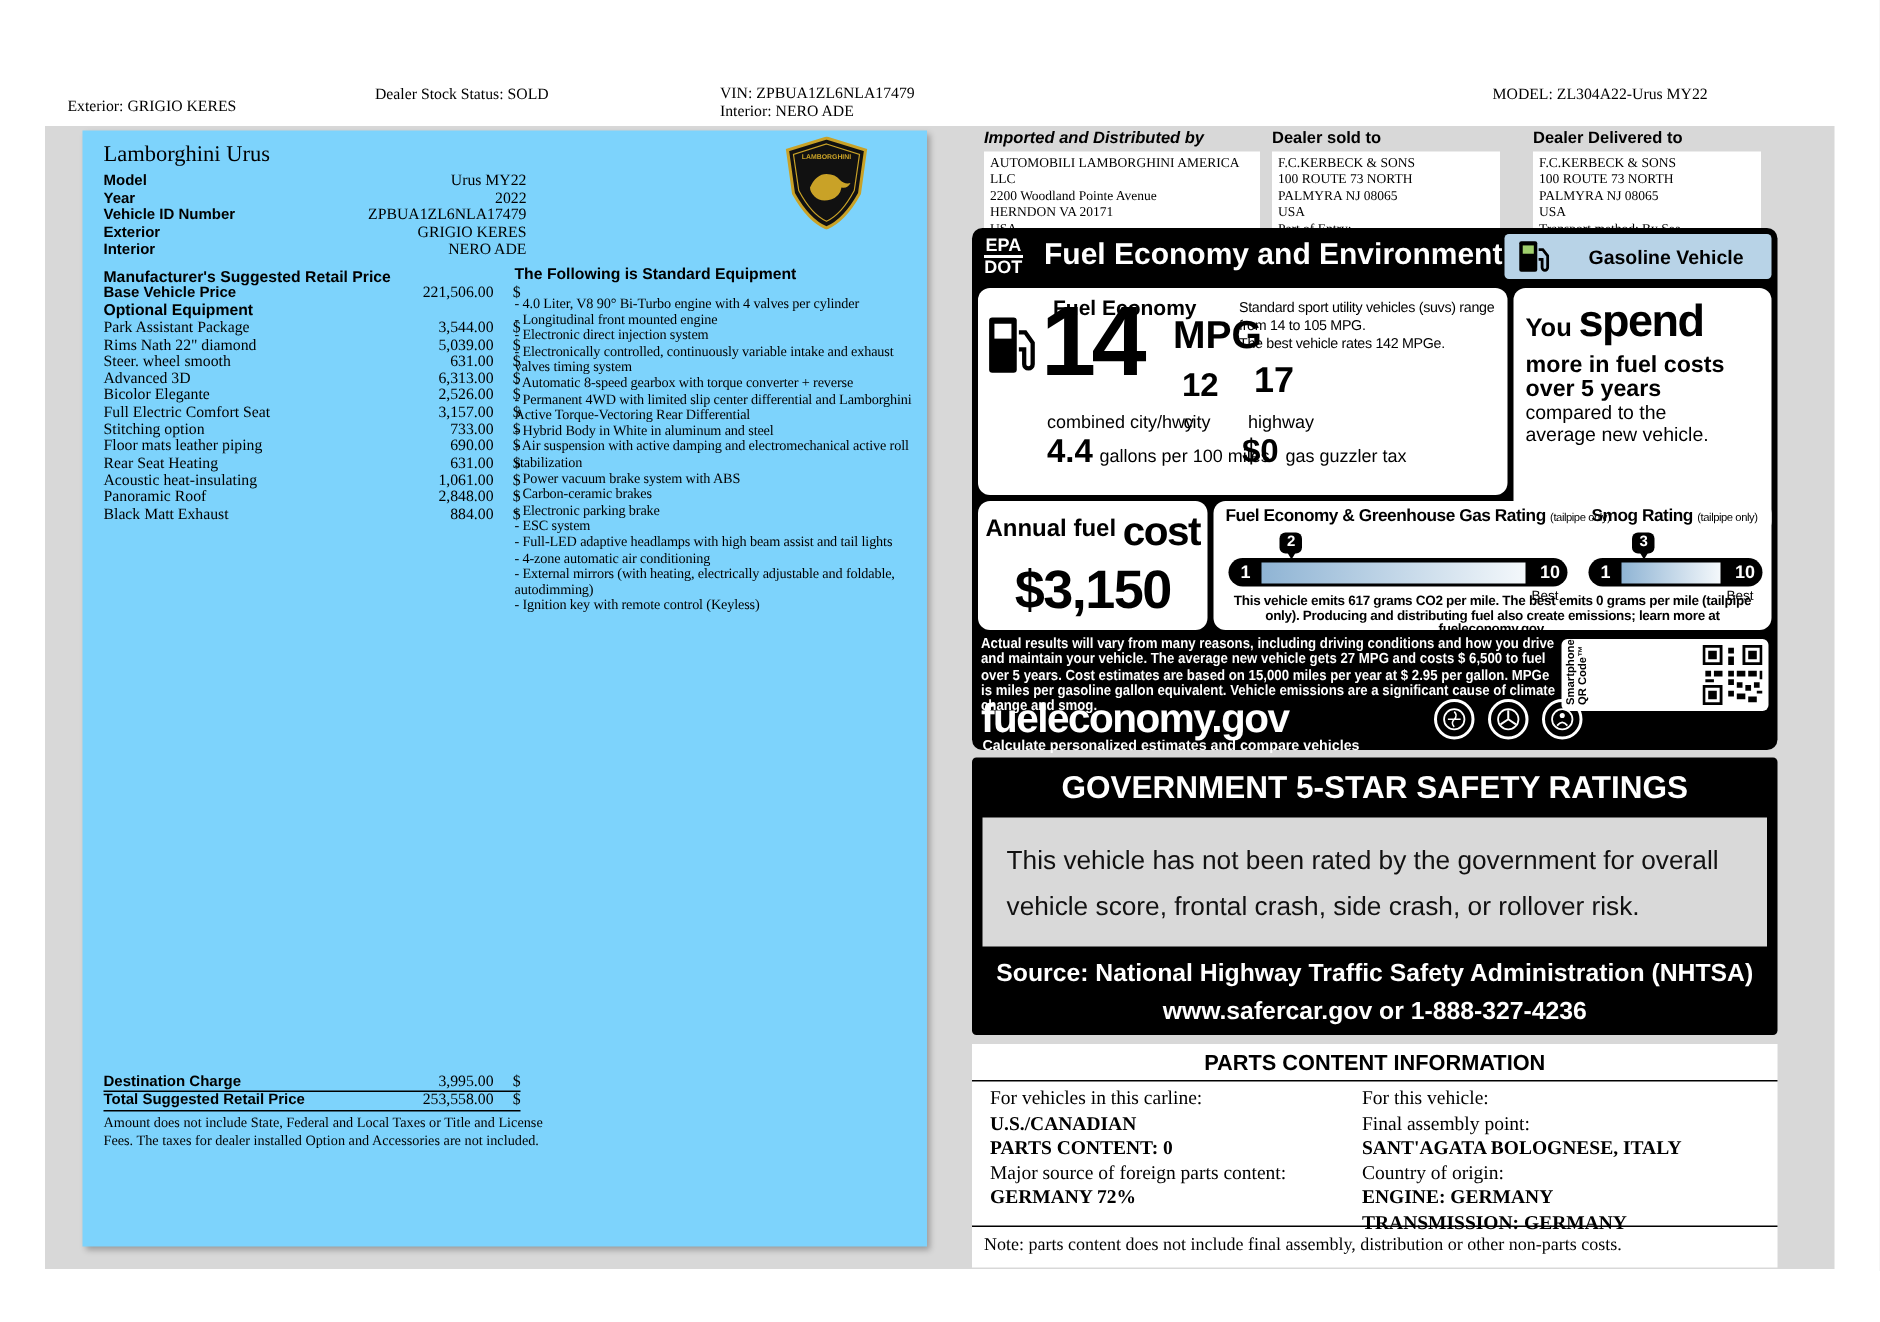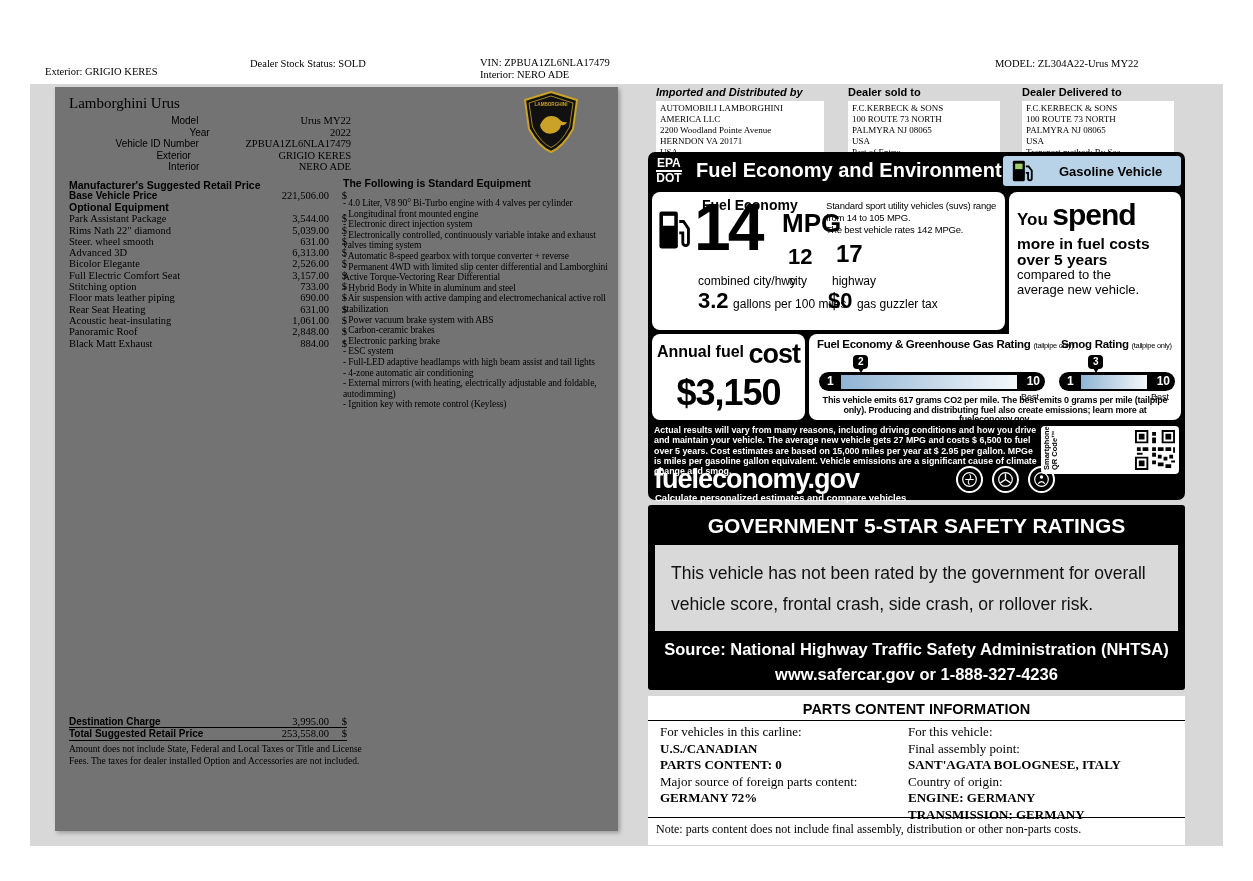--- a/index.html
+++ b/index.html
@@ -9,26 +9,26 @@
   .sans { font-family:"Liberation Sans", sans-serif; }
   .bold { font-weight:bold; }
 
   
   .hdr-item { position:absolute; font-size:10.5px; }
 
   
   #gray-band { position:absolute; left:30px; top:84px; width:1193px; height:762px; background:#d8d8d8; }
 
   
-  #invoice { position:absolute; left:55px; top:87px; width:563px; height:744px; background:#737373; box-shadow:2px 2px 4px rgba(0,0,0,0.28); }
+  #invoice { position:absolute; left:55px; top:87px; width:563px; height:744px; background:#7dd3fc; box-shadow:2px 2px 4px rgba(0,0,0,0.28); }
   #invoice-title { position:absolute; left:14px; top:8px; font-size:15px; }
   #lambo-logo { position:absolute; left:468px; top:4px; }
   #vehicle-info { position:absolute; left:14px; top:28px; width:282px; }
   .irow { display:flex; font-size:10.5px; line-height:11.6px; }
-  .ilabel { font-family:"Liberation Sans", sans-serif; font-weight:normal; font-size:10px; flex:1;text-align:center; }
+  .ilabel { font-family:"Liberation Sans", sans-serif; font-weight:bold; font-size:10px; flex:1; }
   .ival { text-align:right; }
   #msrp-head { position:absolute; left:14px; top:92px; font-size:10.5px; }
   #price-list { position:absolute; left:14px; top:103px; width:278px; }
   .prow { display:flex; font-size:10.5px; line-height:11.3px; }
   .plabel { flex:1; }
   .pval { width:70px; text-align:right; }
   .pcur { width:18px; text-align:right; }
   .prow.hd .plabel { font-family:"Liberation Sans", sans-serif; font-weight:bold; font-size:10px; }
   #opt-head { font-family:"Liberation Sans", sans-serif; font-weight:bold; font-size:10.5px; line-height:12px; }
   #equip { position:absolute; left:288px; top:90px; width:276px; }
@@ -298,21 +298,21 @@
     <div class="prow hd">
       <span class="plabel">Total Suggested Retail Price</span>
       <span class="pval">253,558.00</span>
       <span class="pcur">$</span>
     </div>
   </div>
   <div id="disclaimer">Amount does not include State, Federal and Local Taxes or Title and License Fees. The taxes for dealer installed Option and Accessories are not included.</div>
 </div>
 
 <div class="dist-title" style="left:656px;font-style:italic;">Imported and Distributed by</div>
-<div class="dist-box" style="left:656px; width:168px;">
+<div class="dist-box" style="left:656px; width:184px;">
 
 <div>AUTOMOBILI LAMBORGHINI AMERICA LLC</div>
     <div>2200 Woodland Pointe Avenue</div>
     <div>HERNDON VA  20171</div>
     <div>USA</div>
   </div>
 <div class="dist-title" style="left:848px;">Dealer sold to</div>
 <div class="dist-box" style="left:848px; width:152px;">
 
 <div>F.C.KERBECK &amp; SONS</div>
@@ -356,21 +356,21 @@
     </svg>
     <div id="fe-head">Fuel Economy</div>
     <div id="mpg-big">14</div>
     <div id="mpg-unit">MPG</div>
     <div id="city-val">12</div>
     <div id="hwy-val">17</div>
     <div id="combined-lbl" class="fs12">combined city/hwy</div>
     <div id="city-lbl" class="fs12">city</div>
     <div id="hwy-lbl" class="fs12">highway</div>
     <div id="gal-row">
-      <span class="bignum">3.2</span>
+      <span class="bignum">4.4</span>
       <span style="font-size:12px;">gallons per 100 miles</span>
     </div>
     <div id="guz-row">
       <span class="bignum">$0</span>
       <span style="font-size:12px;">gas guzzler tax</span>
     </div>
     <div id="range-note">
       <div>Standard sport utility vehicles (suvs) range from 14 to 105 MPG.</div>
       <div>The best vehicle rates 142 MPGe.</div>
     </div>

